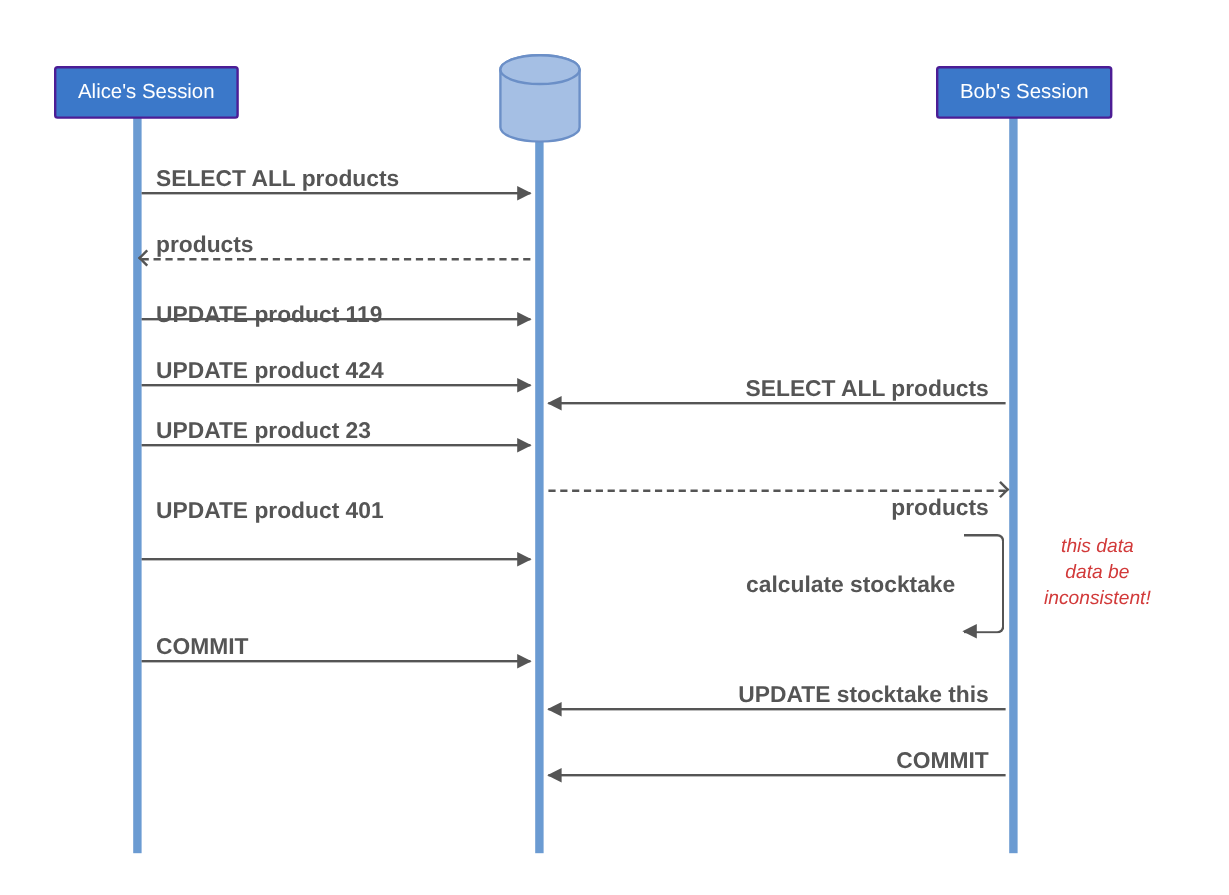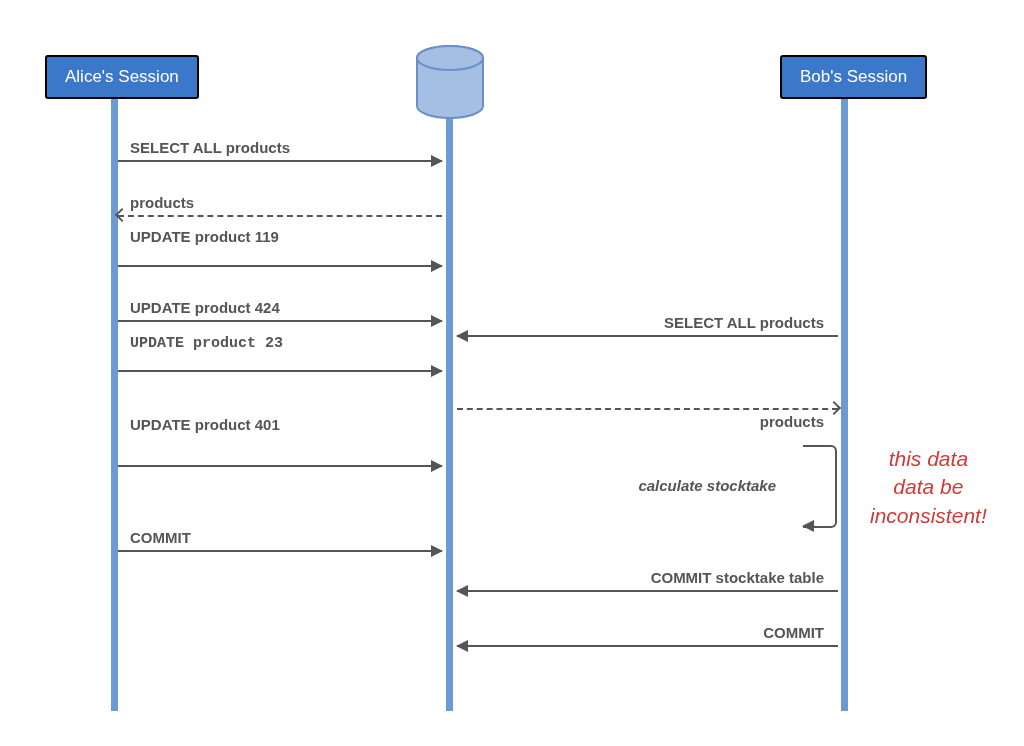--- a/index.html
+++ b/index.html
@@ -20,21 +20,21 @@
     width: 7px;
     background: #6b9bd2;
   }
   .actor-box {
     position: absolute;
     top: 55px;
     padding: 10px 18px;
     background: #3b78c9;
     color: #fff;
     font-size: 17px;
-    border: 2px solid #000000;
+    border: 2px solid #4c1d95;
     border-radius: 3px;
     white-space: nowrap;
   }
   .db-cylinder {
     position: absolute;
     top: 45px;
     width: 70px;
     height: 74px;
   }
   .db-cylinder svg { width: 100%; height: 100%; }
@@ -70,21 +70,21 @@
     left: -1px;
     width: 10px; height: 10px;
     border: none;
     border-top: 2px solid #555;
     border-left: 2px solid #555;
     transform: rotate(-45deg);
     top: -5px;
   }
   .msg-label {
     position: absolute;
-    font-size: 15px;
+    font-size: 19px;
     font-weight: bold;
     color: #555;
     white-space: nowrap;
   }
   .self-exec {
     position: absolute;
     border: 2px solid #555;
     border-left: none;
     border-radius: 0 6px 6px 0;
   }
@@ -93,21 +93,21 @@
     left: -1px; bottom: -6px;
     width: 0; height: 0;
     border-top: 6px solid transparent;
     border-bottom: 6px solid transparent;
     border-right: 12px solid #555;
   }
   .annotation {
     position: absolute;
     color: #d23a3a;
     font-style: italic;
-    font-size: 21px;
+    font-size: 16px;
     line-height: 1.35;
     text-align: center;
   }
 </style>
 </head>
 <body>
 
 <div class="lifeline" style="left:111px;"></div>
 <div class="lifeline" style="left:446px;"></div>
 <div class="lifeline" style="left:841px;"></div>
@@ -139,68 +139,68 @@
 <div class="arrow" style="left:118px; width:324px; top:215px;">
   <div class="line dashed"></div>
     <div class="head open-left"></div>
 </div>
 <div class="msg-label" style="left:130px; top:194px;">products</div>
 
 <div class="arrow" style="left:118px; width:324px; top:265px;">
   <div class="line"></div>
     <div class="head right"></div>
 </div>
-<div class="msg-label" style="left:130px; top:228px;">UPDATE product 119</div>
+<div class="msg-label" style="left:130px; top:252px;">UPDATE product 119</div>
 
 <div class="arrow" style="left:118px; width:324px; top:320px;">
   <div class="line"></div>
     <div class="head right"></div>
 </div>
 <div class="msg-label" style="left:130px; top:299px;">UPDATE product 424</div>
 
 <div class="arrow" style="left:457px; width:381px; top:335px;">
   <div class="line"></div>
     <div class="head left"></div>
 </div>
 <div class="msg-label" style="right:200px; top:314px;">SELECT ALL products</div>
 
 <div class="arrow" style="left:118px; width:324px; top:370px;">
   <div class="line"></div>
     <div class="head right"></div>
 </div>
-<div class="msg-label" style="left:130px; top:335px;font-family:Liberation Mono, monospace;">UPDATE product 23</div>
+<div class="msg-label" style="left:130px; top:349px;">UPDATE product 23</div>
 
 <div class="arrow" style="left:457px; width:381px; top:408px;">
   <div class="line dashed"></div>
     <div class="head open-right"></div>
 </div>
 <div class="msg-label" style="right:200px; top:413px;">products</div>
 
 <div class="arrow" style="left:118px; width:324px; top:465px;">
   <div class="line"></div>
     <div class="head right"></div>
 </div>
 <div class="msg-label" style="left:130px; top:416px;">UPDATE product 401</div>
 
 <div class="self-exec" style="left:803px; top:445px; width:34px; height:83px;">
   <div class="head"></div>
 </div>
-<div class="msg-label" style="right:248px; top:477px;font-style:italic;">calculate stocktake</div>
+<div class="msg-label" style="right:228px; top:477px;">calculate stocktake</div>
 
 <div class="arrow" style="left:118px; width:324px; top:550px;">
   <div class="line"></div>
     <div class="head right"></div>
 </div>
 <div class="msg-label" style="left:130px; top:529px;">COMMIT</div>
 
 <div class="arrow" style="left:457px; width:381px; top:590px;">
   <div class="line"></div>
     <div class="head left"></div>
 </div>
-<div class="msg-label" style="right:200px; top:569px;">COMMIT stocktake table</div>
+<div class="msg-label" style="right:200px; top:569px;">UPDATE stocktake this</div>
 
 <div class="arrow" style="left:457px; width:381px; top:645px;">
   <div class="line"></div>
     <div class="head left"></div>
 </div>
 <div class="msg-label" style="right:200px; top:624px;">COMMIT</div>
 
 <div class="annotation" style="left:870px; top:445px;">
   <span>this data</span><br>
   <span>data be</span><br>

